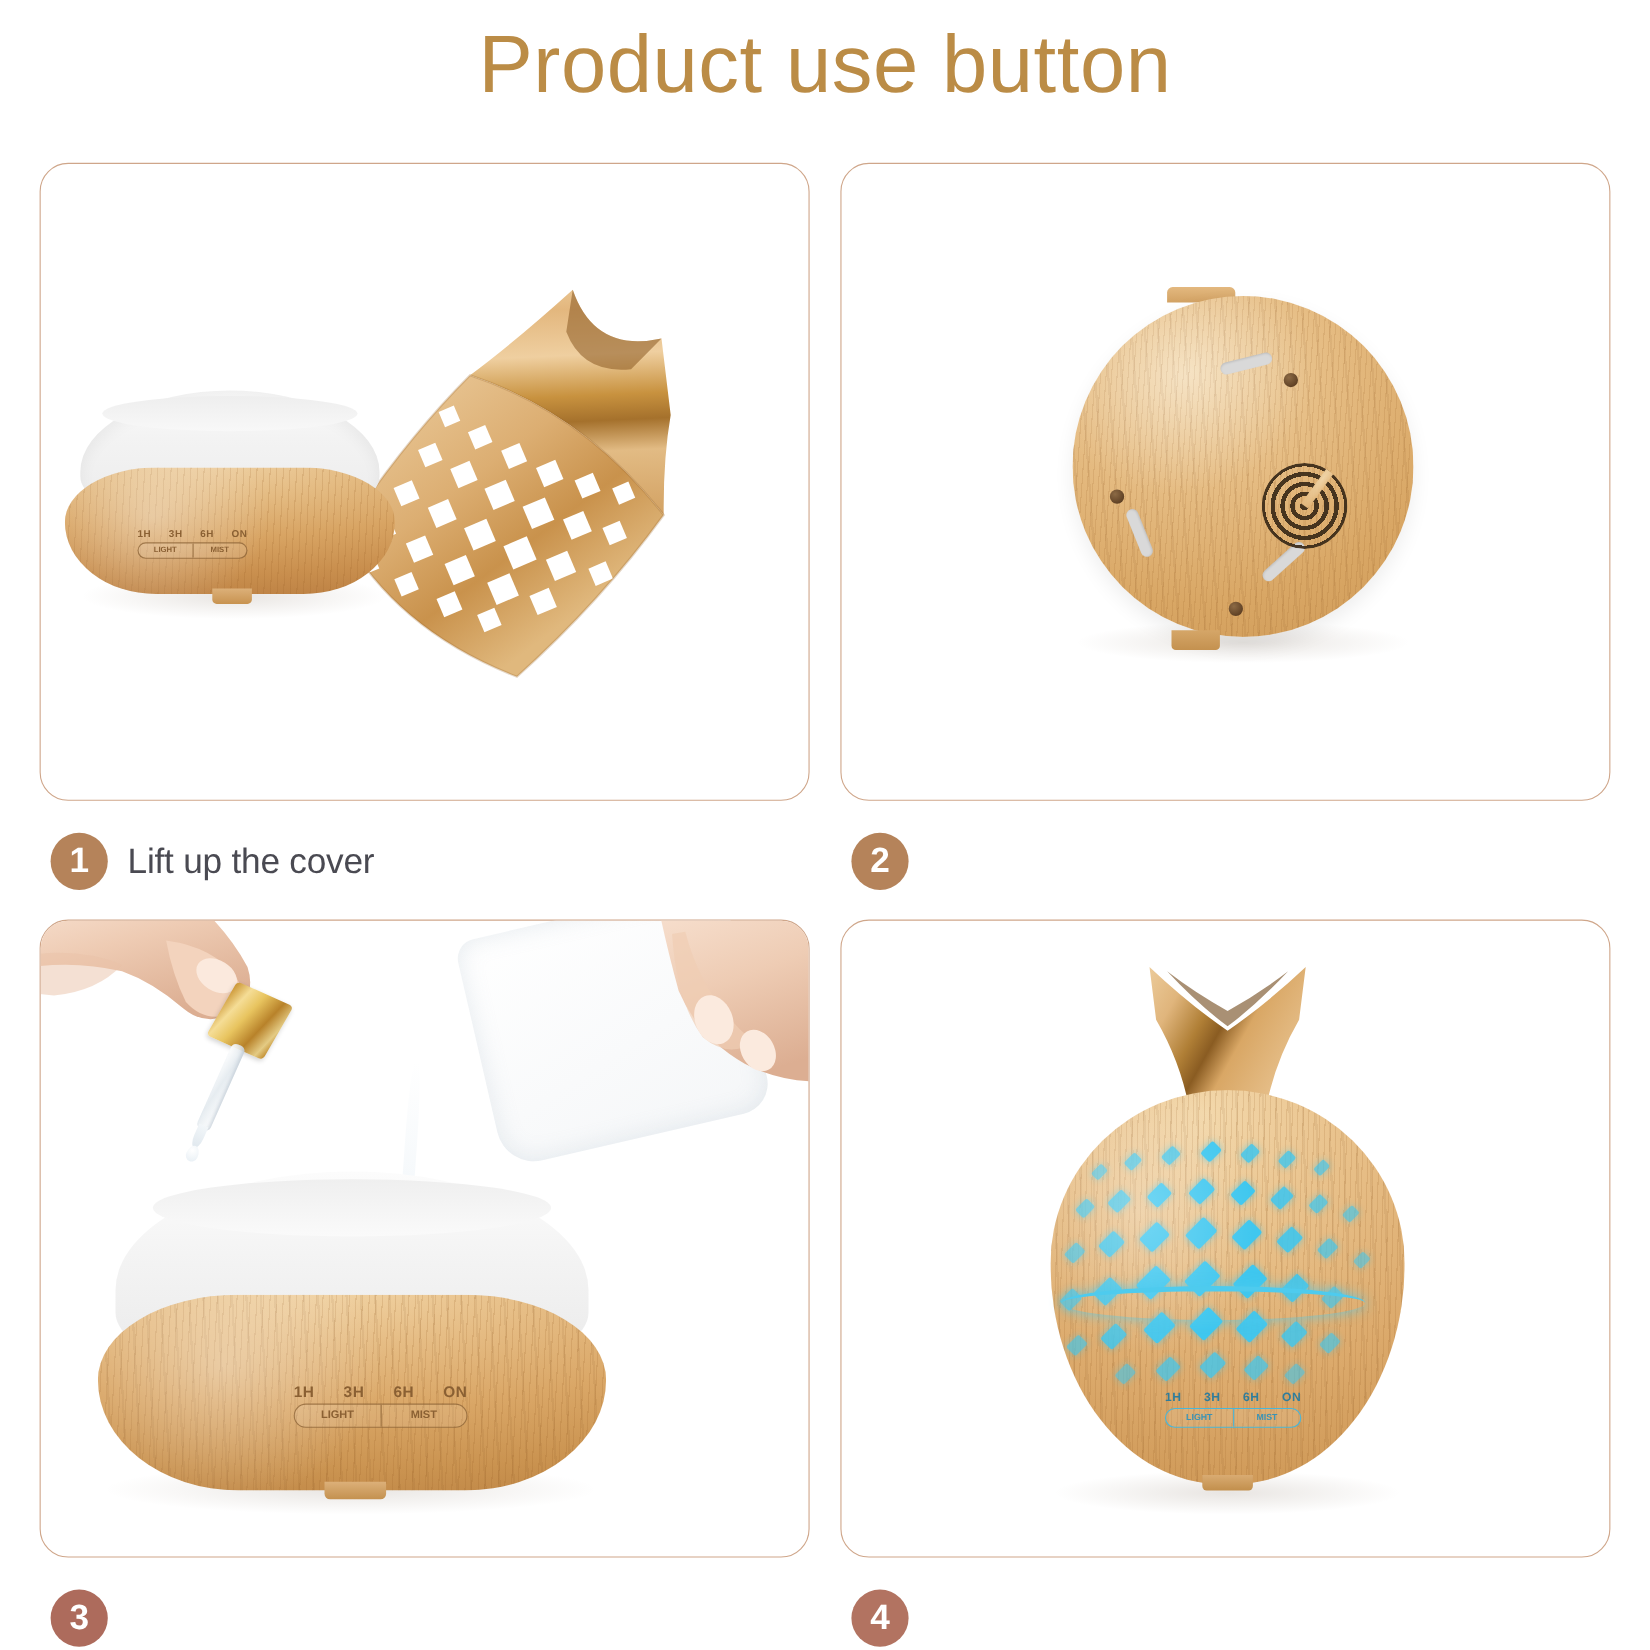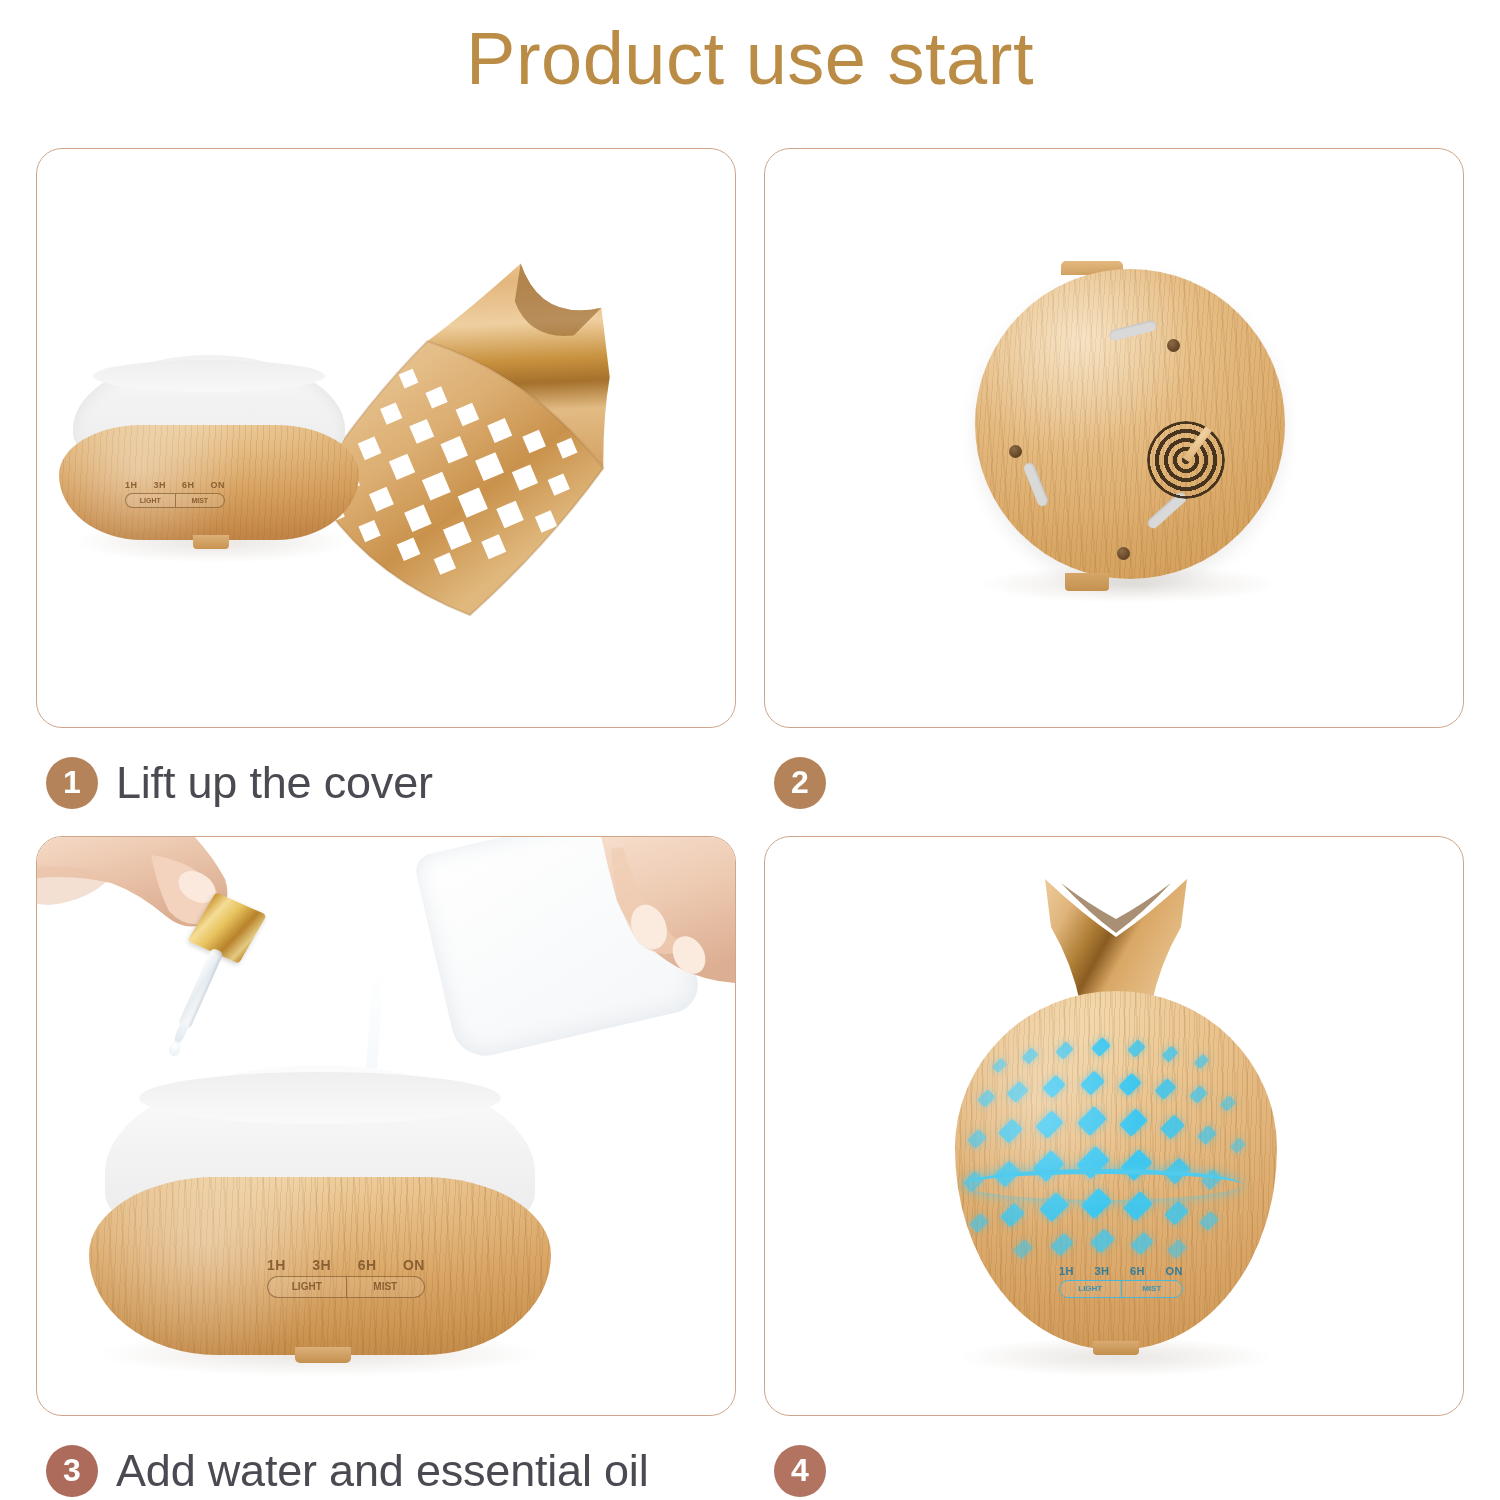--- a/index.html
+++ b/index.html
@@ -58,21 +58,21 @@
     flex:0 0 auto;
     line-height:1;
     padding-bottom:2px;
     box-sizing:border-box;
   }
   .badge.b1,.badge.b2{background:#b5835a;}
   .badge.b3{background:#ad6b5c;}
   .badge.b4{background:#b27361;}
 
   .cap-text{
-    font-size:45px;
+    font-size:32px;
     color:#4a4a52;
     font-weight:300;
     letter-spacing:-0.2px;
     white-space:nowrap;
     font-family:"Liberation Sans", sans-serif;
   }
 
   
   .p1-base{
     position:absolute;left:22px;top:206px;width:300px;height:185px;
@@ -327,21 +327,21 @@
   .shadow{
     position:absolute;border-radius:50%;
     background:radial-gradient(ellipse at center, rgba(120,100,80,.17), rgba(255,255,255,0) 70%);
   }
 </style>
 </head>
 <body>
 
 <div class="page">
 
-  <div class="title">Product use start</div>
+  <div class="title">Product use button</div>
 
   <div class="grid">
 
     <div class="cell c1">
       <div class="card">
 
         <div class="shadow" style="left:36px;top:372px;width:280px;height:42px;"></div>
 
         <div class="p1-lid">
           <svg width="330" height="350" viewBox="0 0 330 350">
@@ -525,21 +525,20 @@
             <div class="btns">
               <div class="btn">LIGHT</div>
               <div class="btn">MIST</div>
             </div>
           </div>
         </div>
 
       </div>
       <div class="caption">
         <div class="badge b3">3</div>
-        <div class="cap-text">Add water and essential oil</div>
       </div>
     </div>
 
     <div class="cell c4">
       <div class="card">
 
         <div class="shadow" style="left:192px;top:500px;width:318px;height:40px;"></div>
 
         <div class="p4-vase">
 

